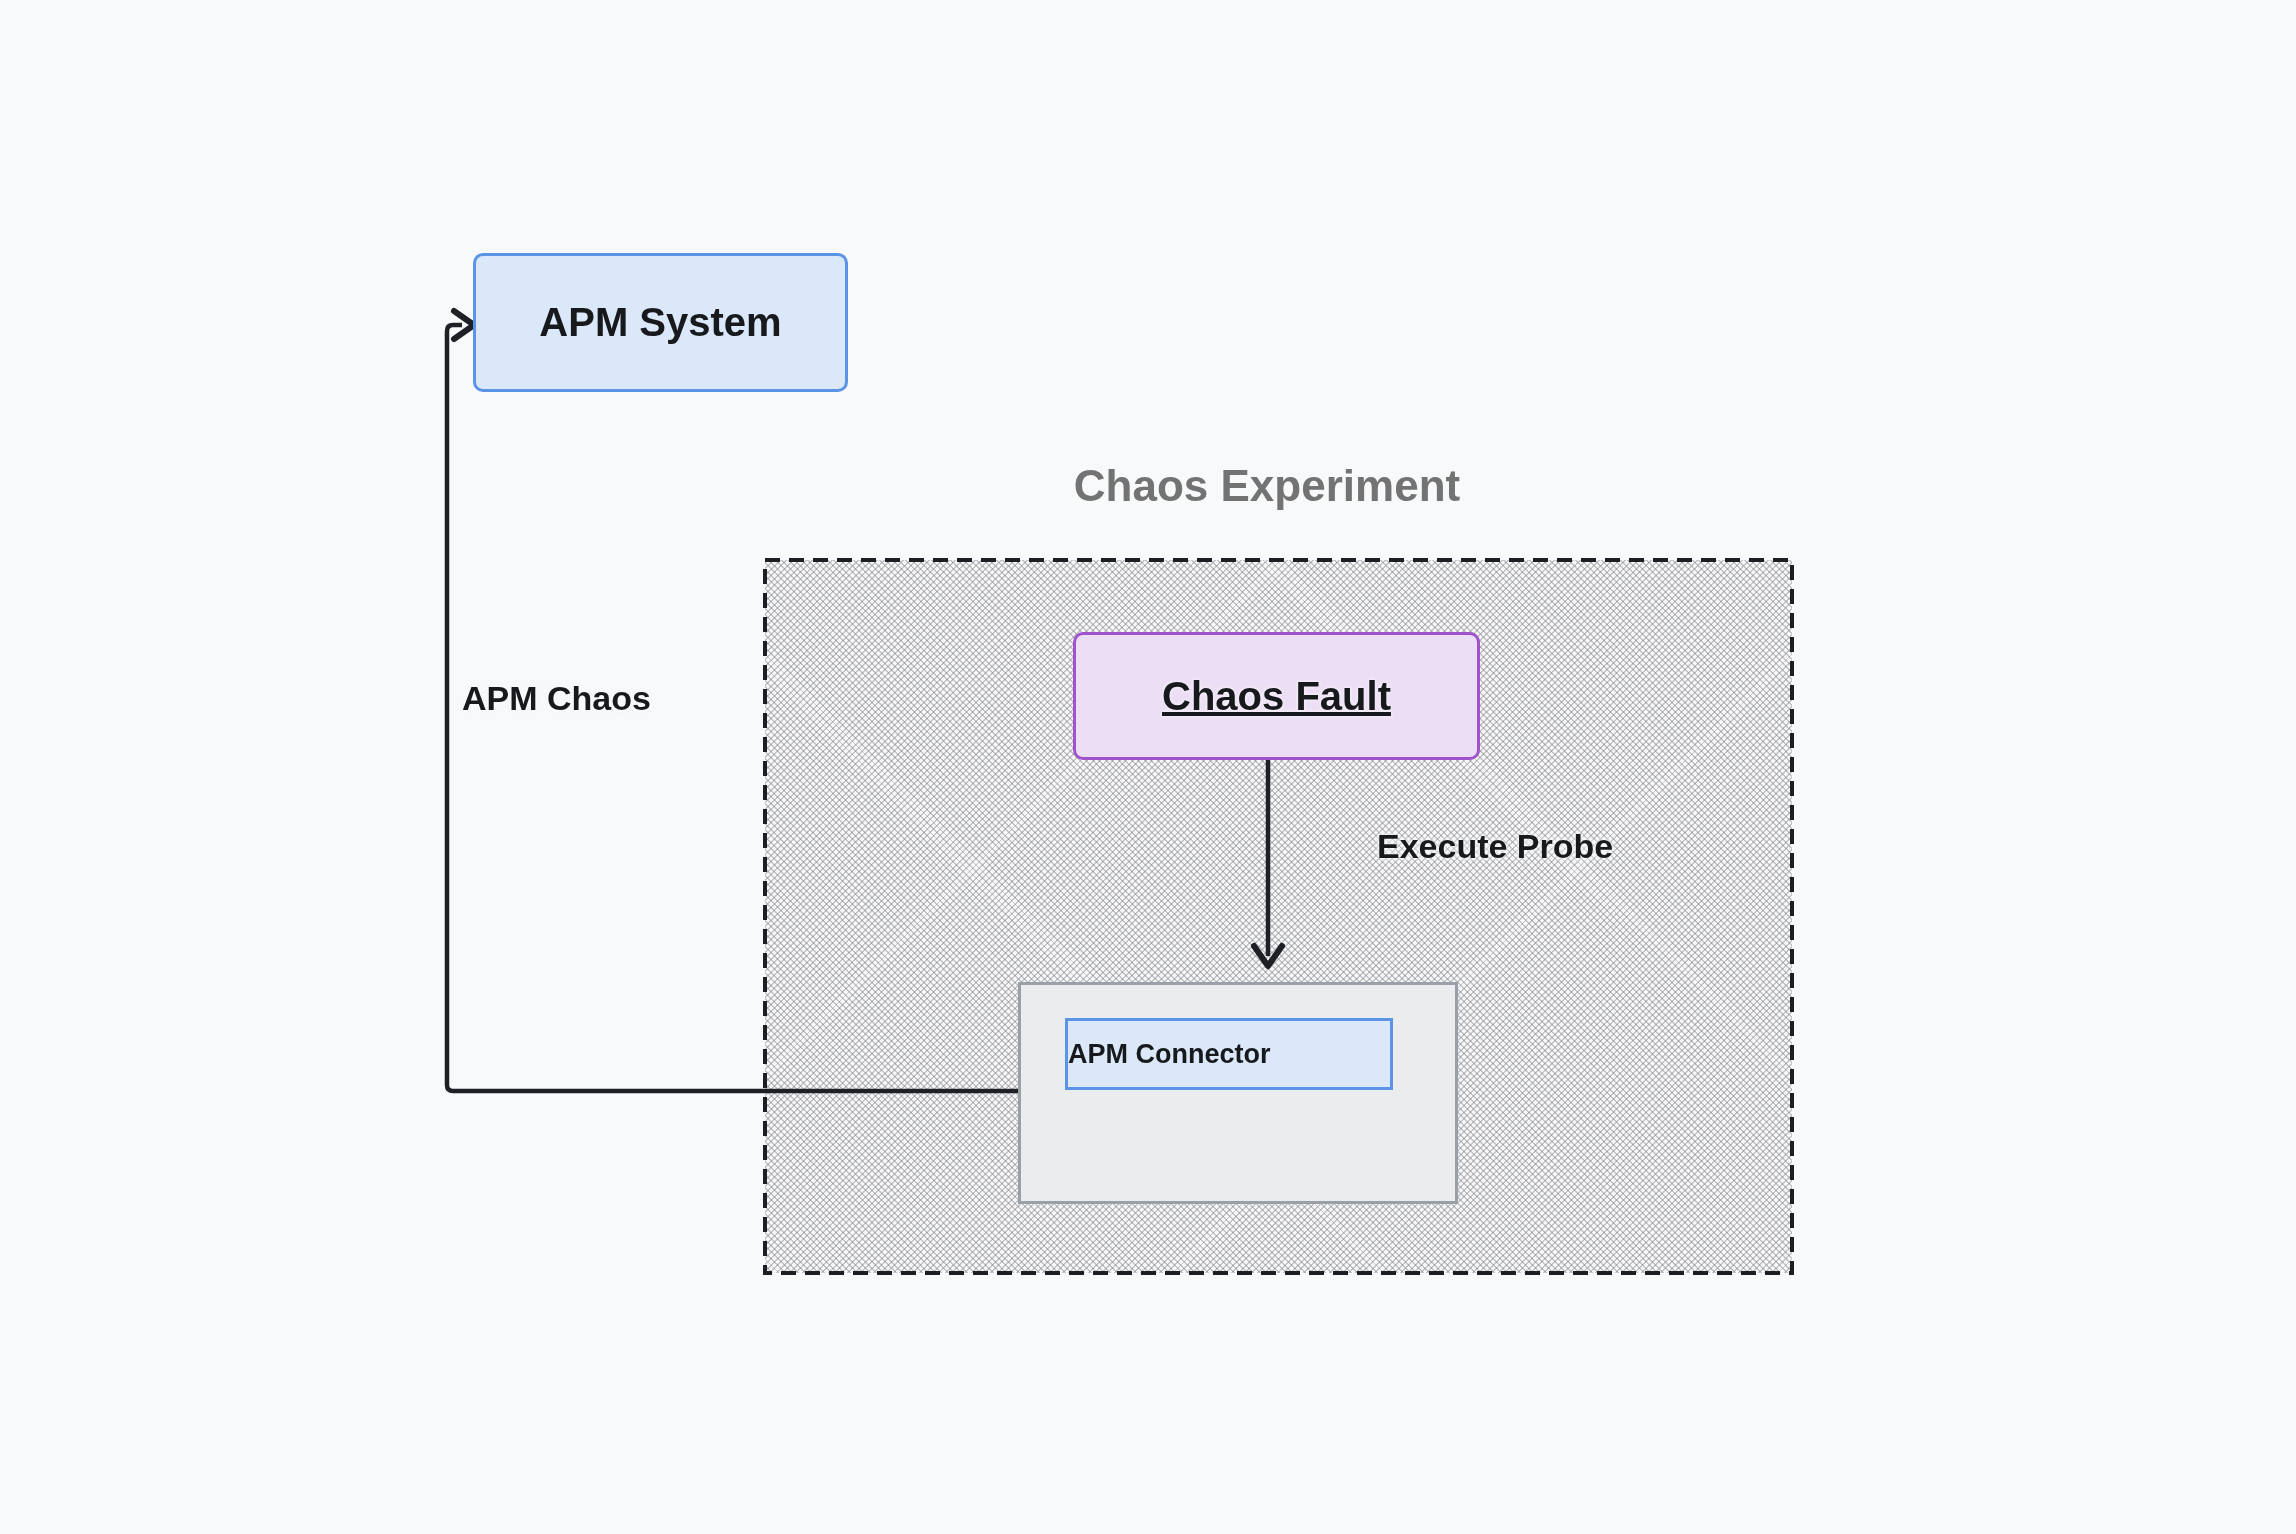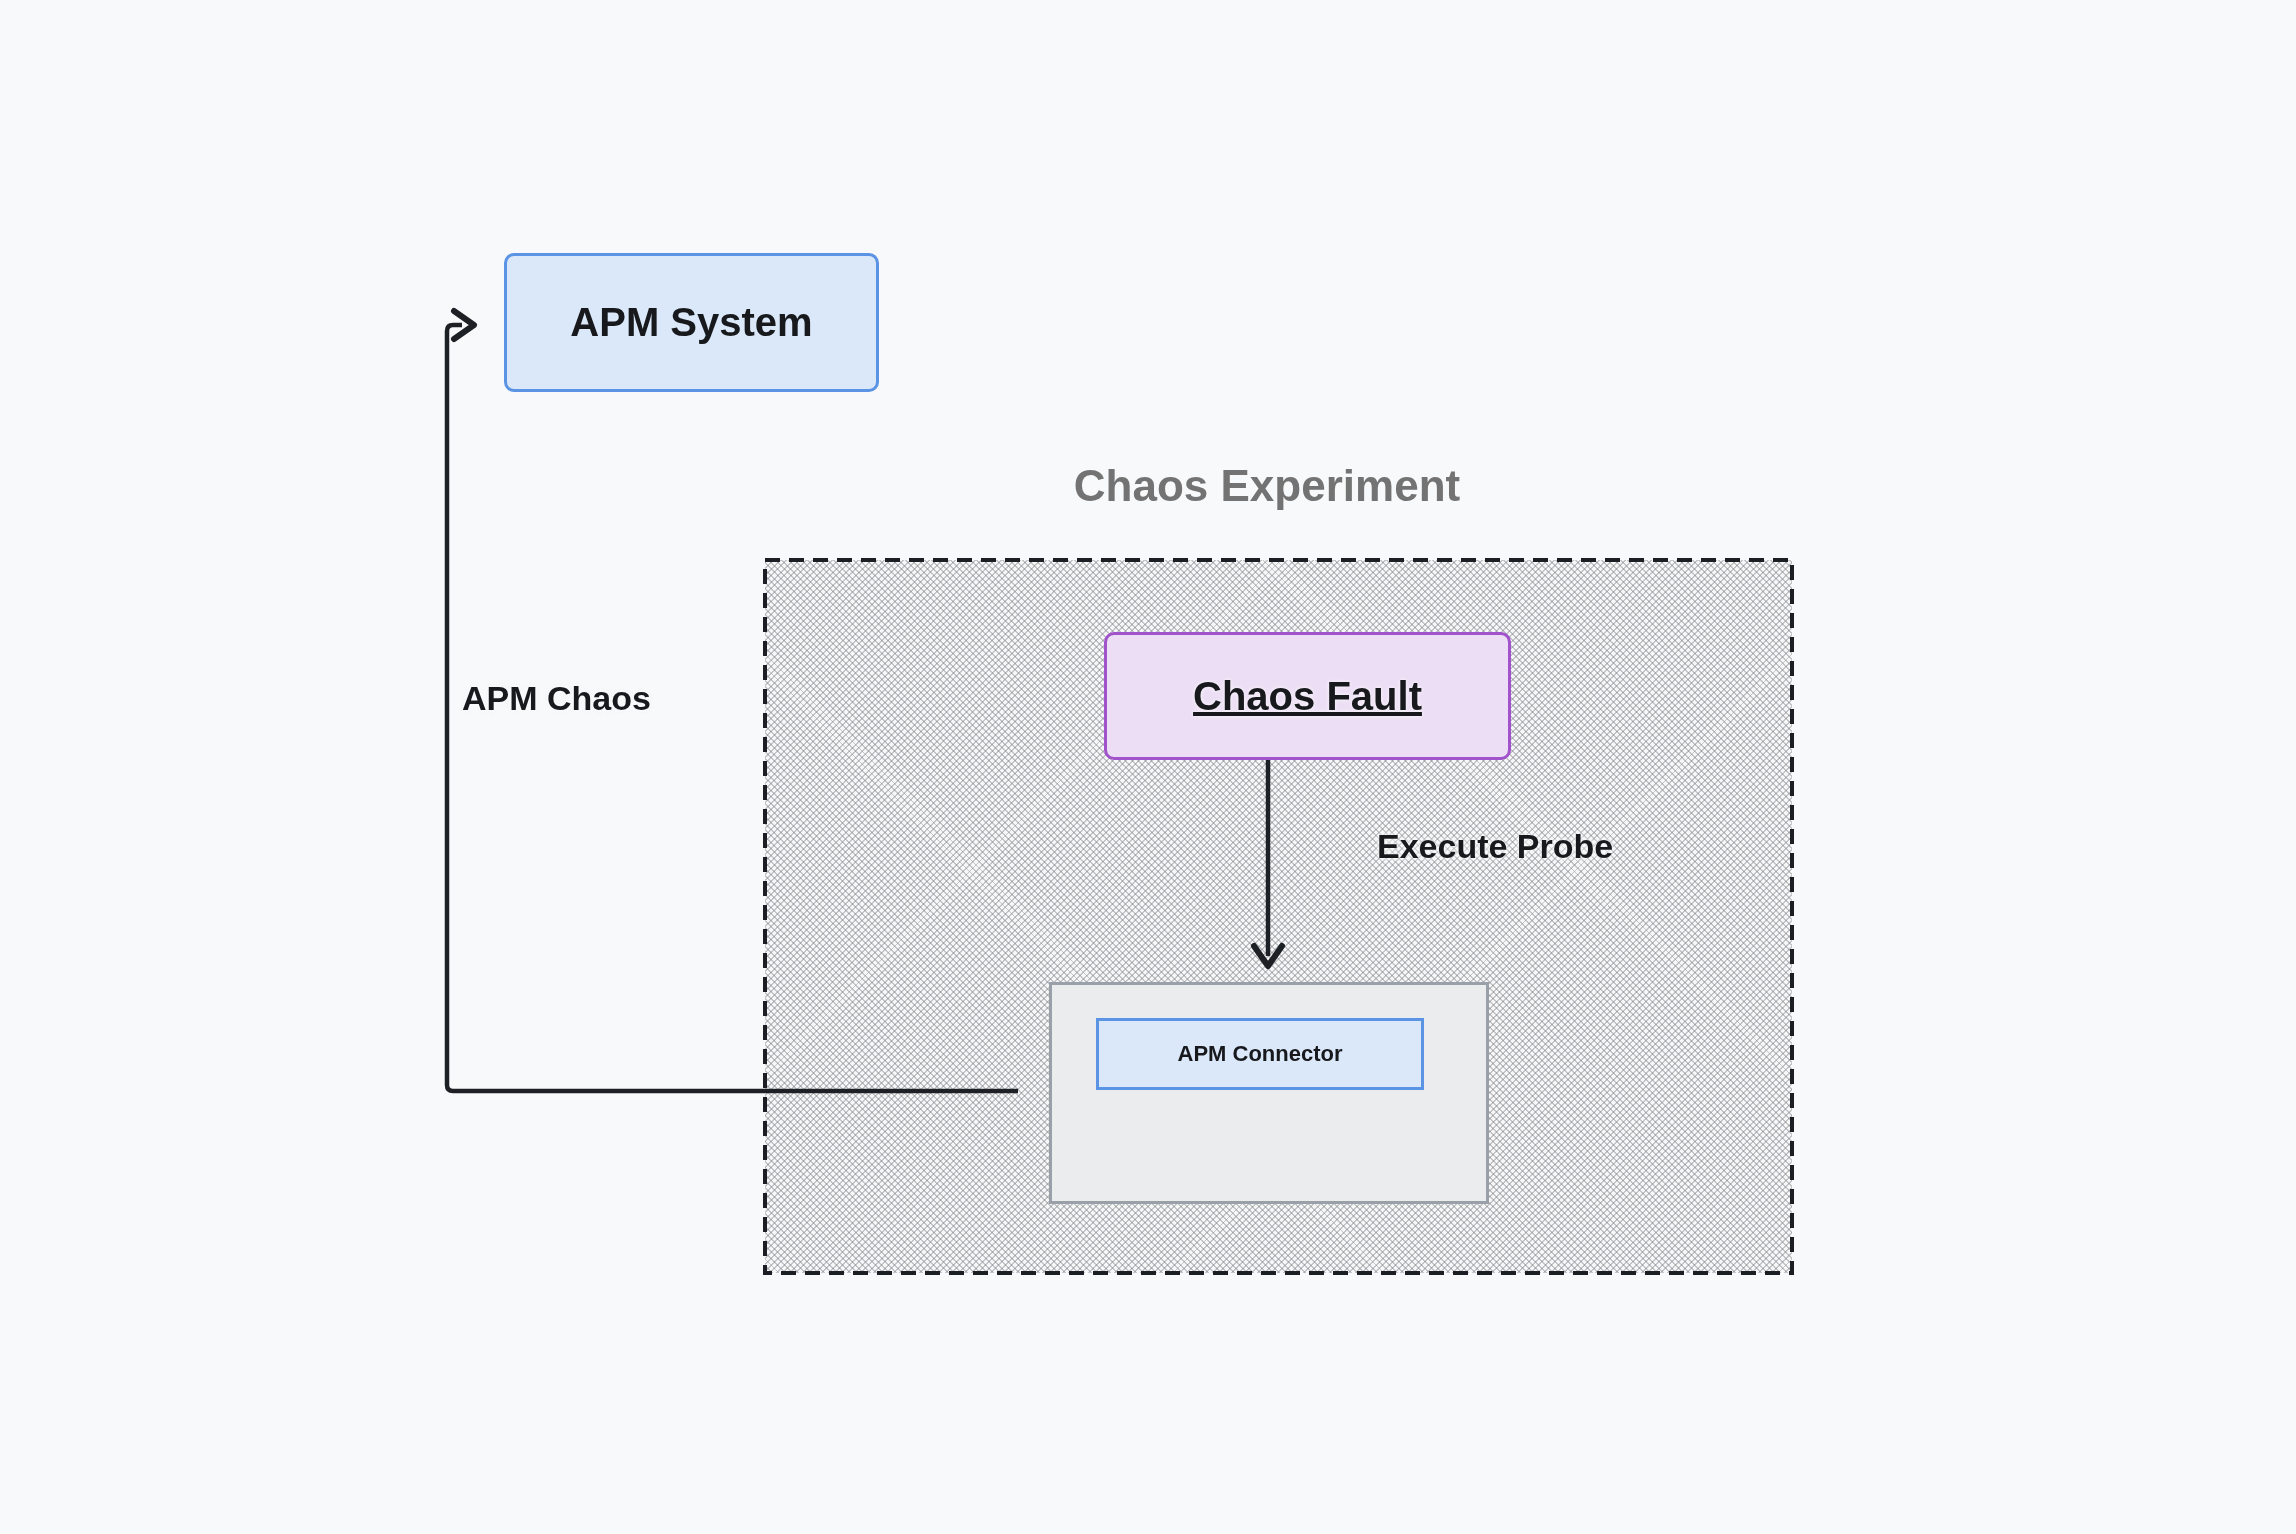--- a/index.html
+++ b/index.html
@@ -24,21 +24,20 @@
   }
   .canvas {
     position: relative;
     width: 2296px; height: 1534px;
     background: var(--canvas-bg);
   }
   .node {
     position: absolute;
     display: flex; align-items: center; justify-content: center;
     text-align: center;
-    margin-left: 31px;
   }
   .node-blue {
     background: var(--node-blue-fill);
     border: 3.5px solid var(--node-blue-border);
     border-radius: 10px;
   }
   .apm-system {
     left: 473px; top: 253px; width: 375px; height: 139px;
     font-size: 40px; font-weight: 600;
   }
@@ -70,22 +69,22 @@
     left: 1018px; top: 982px; width: 440px; height: 222px;
     background: var(--node-gray-fill);
     border: 3px solid var(--node-gray-border);
     display: block;
   }
   .apm-connector {
     position: absolute;
     left: 44px; top: 33px; width: 328px; height: 72px;
     background: var(--node-blue-fill);
     border: 3px solid var(--node-blue-border);
-    display: flex; align-items: center; justify-content: center;
-    font-size: 22px; font-weight: 600;
+    display: flex; align-items: center; justify-content: flex-start;
+    font-size: 27px; font-weight: 600;
   }
   .apm-probe-label {
     position: absolute;
     left: 0; right: 0; top: 138px;
     text-align: center;
     font-size: 37px; font-weight: 600;
   }
   .edge-label {
     position: absolute;
     font-size: 34px; font-weight: 600;

